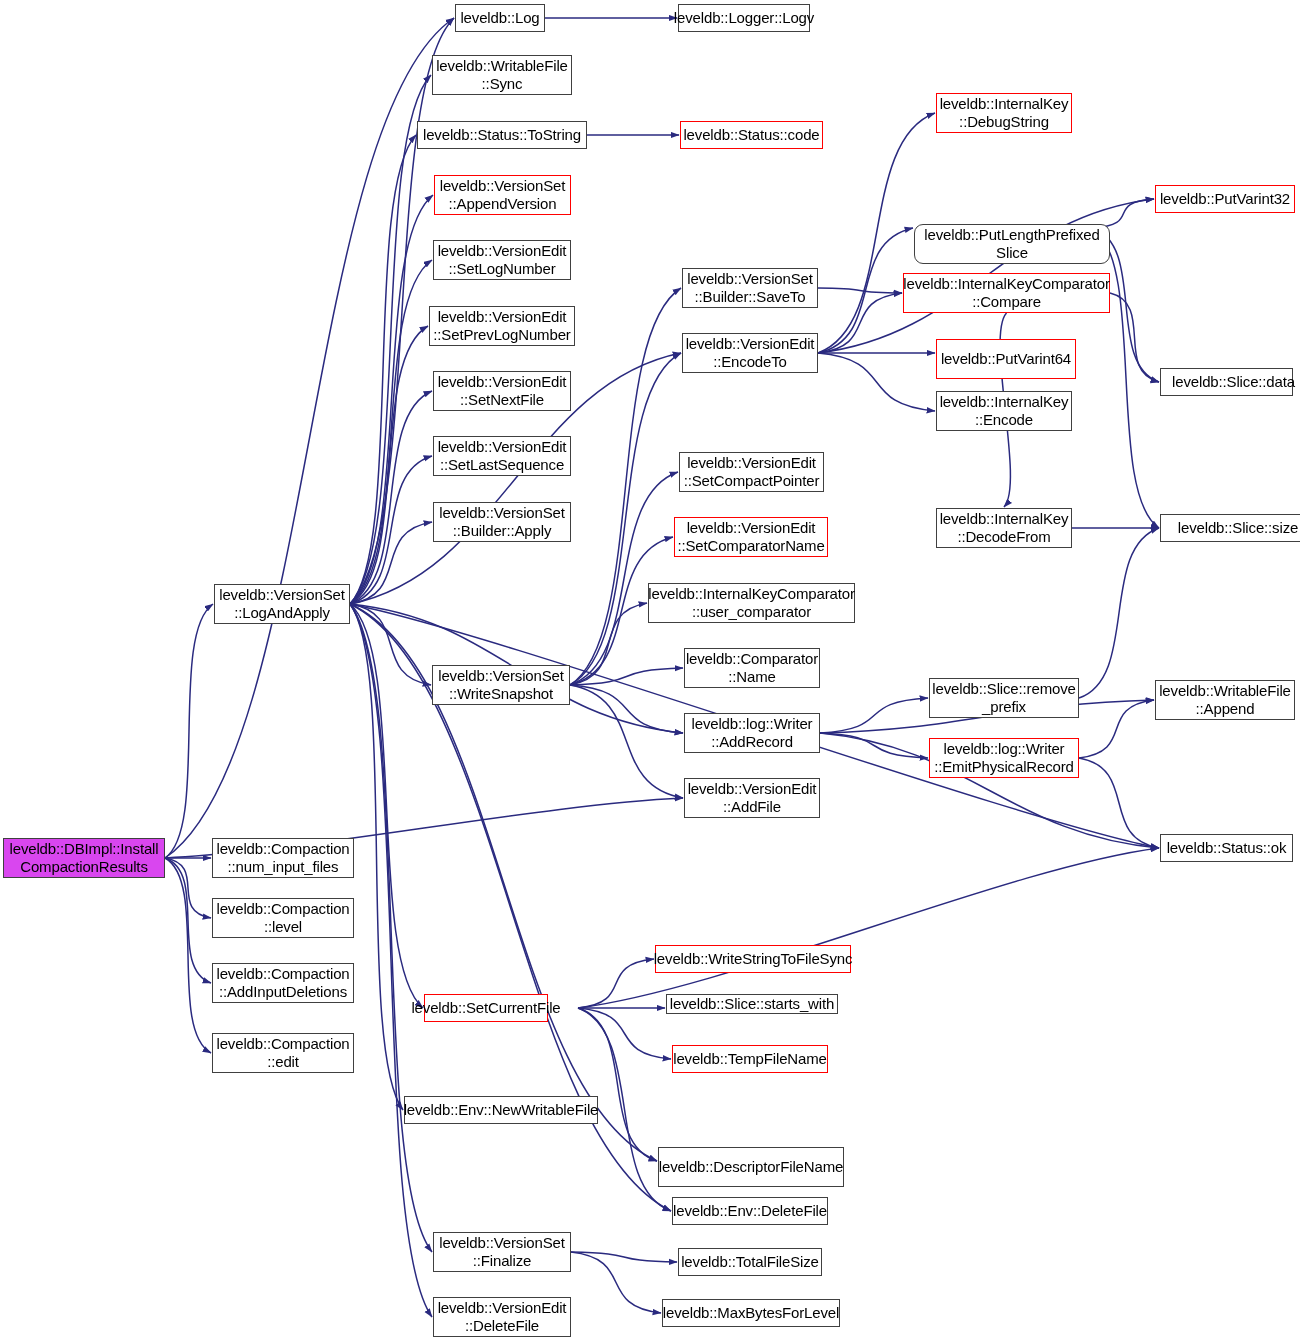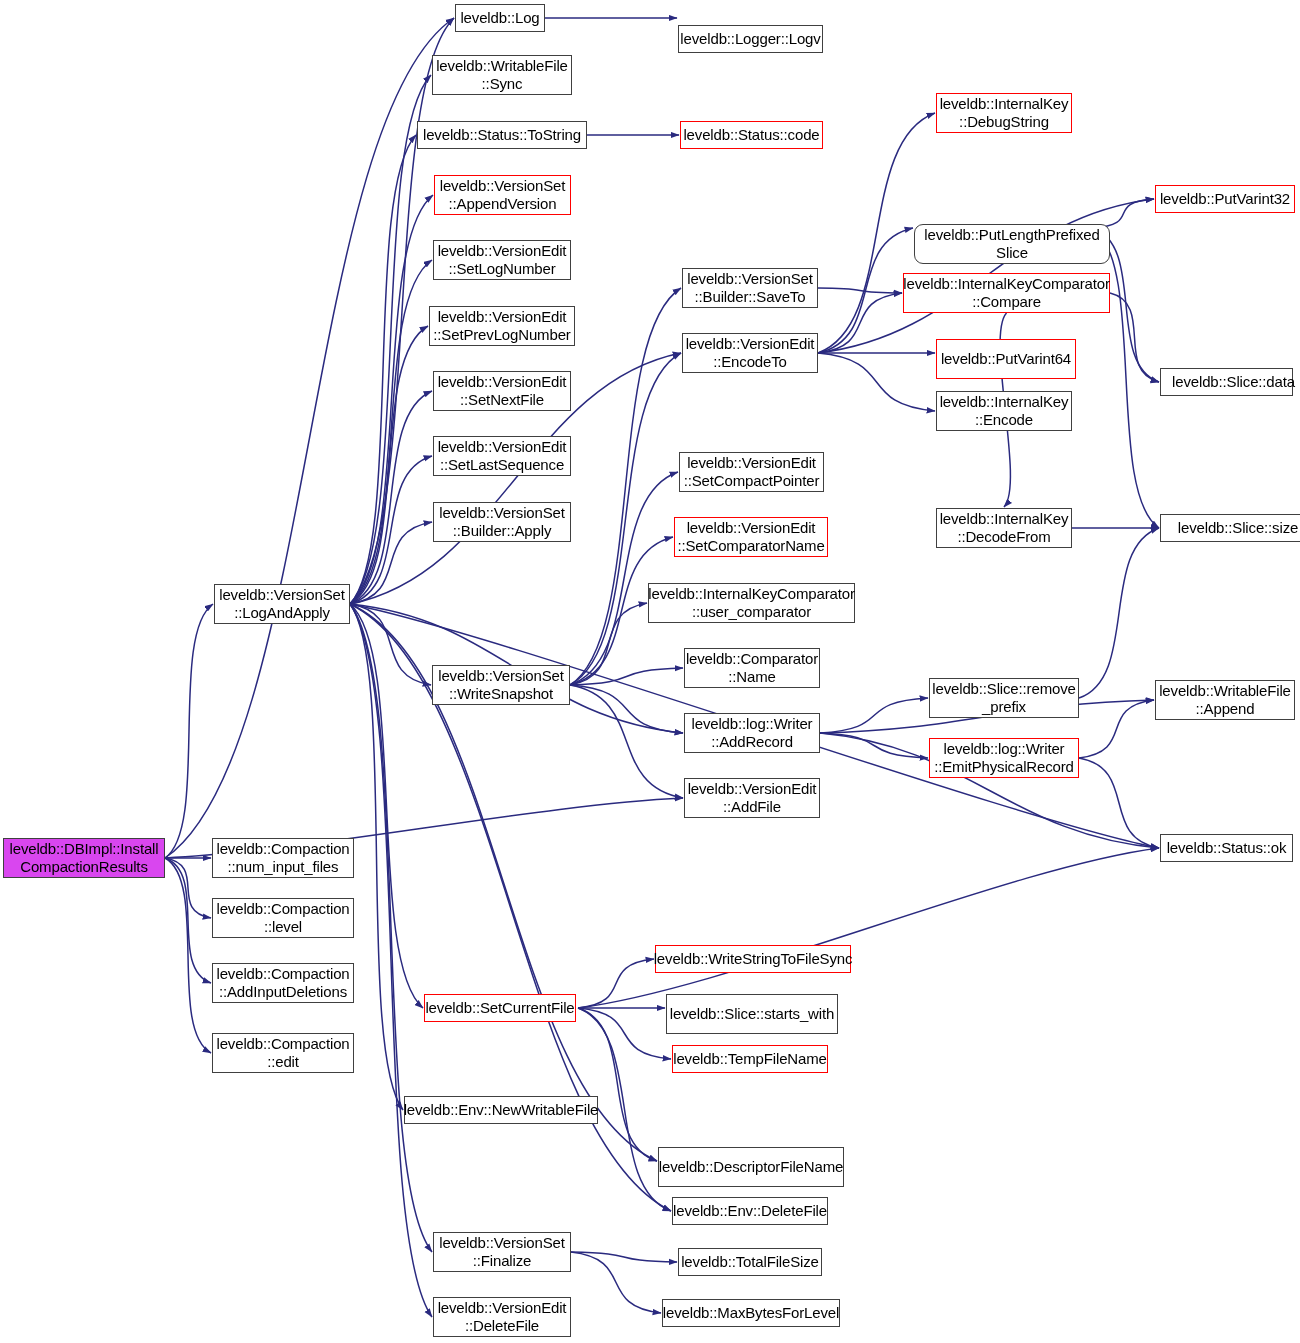--- a/index.html
+++ b/index.html
@@ -122,21 +122,21 @@
         <path d="M578,1008 C644.5,1032.36 604.5,1186.64 671,1211" fill="none" stroke="#2a2a7f" stroke-width="1.5" marker-end="url(#arrowhead)"></path>
         <path d="M578,1008 C728,988.8 1009,867.2 1159,848" fill="none" stroke="#2a2a7f" stroke-width="1.5" marker-end="url(#arrowhead)"></path>
         <path d="M571,1252 C644,1253.2 604,1260.8 677,1262" fill="none" stroke="#2a2a7f" stroke-width="1.5" marker-end="url(#arrowhead)"></path>
         <path d="M571,1252 C636,1259.32 596,1305.68 661,1313" fill="none" stroke="#2a2a7f" stroke-width="1.5" marker-end="url(#arrowhead)"></path>
       </g>
   </svg>
   <div id="node-layer">
       <div class="node highlight" style="left: 3px; top: 838px; width: 162px; height: 40px;">leveldb::DBImpl::Install
 CompactionResults</div>
       <div class="node" style="left: 455px; top: 4px; width: 90px; height: 28px;">leveldb::Log</div>
-      <div class="node" style="left: 678px; top: 4px; width: 145px; height: 28px; margin-top: 21px;">leveldb::Logger::Logv</div>
+      <div class="node" style="left: 678px; top: 4px; width: 132px; height: 28px;">leveldb::Logger::Logv</div>
       <div class="node" style="left: 432px; top: 55px; width: 140px; height: 40px;">leveldb::WritableFile
 ::Sync</div>
       <div class="node" style="left: 417px; top: 121px; width: 170px; height: 28px;">leveldb::Status::ToString</div>
       <div class="node red" style="left: 680px; top: 121px; width: 143px; height: 28px;">leveldb::Status::code</div>
       <div class="node red" style="left: 434px; top: 175px; width: 137px; height: 40px;">leveldb::VersionSet
 ::AppendVersion</div>
       <div class="node" style="left: 433px; top: 240px; width: 138px; height: 40px;">leveldb::VersionEdit
 ::SetLogNumber</div>
       <div class="node" style="left: 429px; top: 306px; width: 146px; height: 40px;">leveldb::VersionEdit
 ::SetPrevLogNumber</div>
@@ -189,22 +189,22 @@
       <div class="node" style="left: 1160px; top: 834px; width: 133px; height: 28px;">leveldb::Status::ok</div>
       <div class="node" style="left: 212px; top: 838px; width: 142px; height: 40px;">leveldb::Compaction
 ::num_input_files</div>
       <div class="node" style="left: 212px; top: 898px; width: 142px; height: 40px;">leveldb::Compaction
 ::level</div>
       <div class="node" style="left: 212px; top: 963px; width: 142px; height: 40px;">leveldb::Compaction
 ::AddInputDeletions</div>
       <div class="node" style="left: 212px; top: 1033px; width: 142px; height: 40px;">leveldb::Compaction
 ::edit</div>
       <div class="node red" style="left: 655px; top: 945px; width: 196px; height: 28px;">leveldb::WriteStringToFileSync</div>
-      <div class="node red" style="left: 424px; top: 994px; width: 152px; height: 28px;">leveldb::SetCurrentFile</div>
-      <div class="node" style="left: 666px; top: 994px; width: 172px; height: 40px;">leveldb::Slice::starts_with</div>
+      <div class="node red" style="left: 424px; top: 994px; width: 124px; height: 28px;">leveldb::SetCurrentFile</div>
+      <div class="node" style="left: 666px; top: 994px; width: 172px; height: 20px;">leveldb::Slice::starts_with</div>
       <div class="node red" style="left: 672px; top: 1045px; width: 156px; height: 28px;">leveldb::TempFileName</div>
       <div class="node" style="left: 404px; top: 1096px; width: 194px; height: 28px;">leveldb::Env::NewWritableFile</div>
       <div class="node" style="left: 658px; top: 1147px; width: 186px; height: 40px;">leveldb::DescriptorFileName</div>
       <div class="node" style="left: 672px; top: 1197px; width: 156px; height: 28px;">leveldb::Env::DeleteFile</div>
       <div class="node" style="left: 433px; top: 1232px; width: 138px; height: 40px;">leveldb::VersionSet
 ::Finalize</div>
       <div class="node" style="left: 678px; top: 1248px; width: 144px; height: 28px;">leveldb::TotalFileSize</div>
       <div class="node" style="left: 433px; top: 1297px; width: 138px; height: 40px;">leveldb::VersionEdit
 ::DeleteFile</div>
       <div class="node" style="left: 662px; top: 1299px; width: 178px; height: 28px;">leveldb::MaxBytesForLevel</div>

